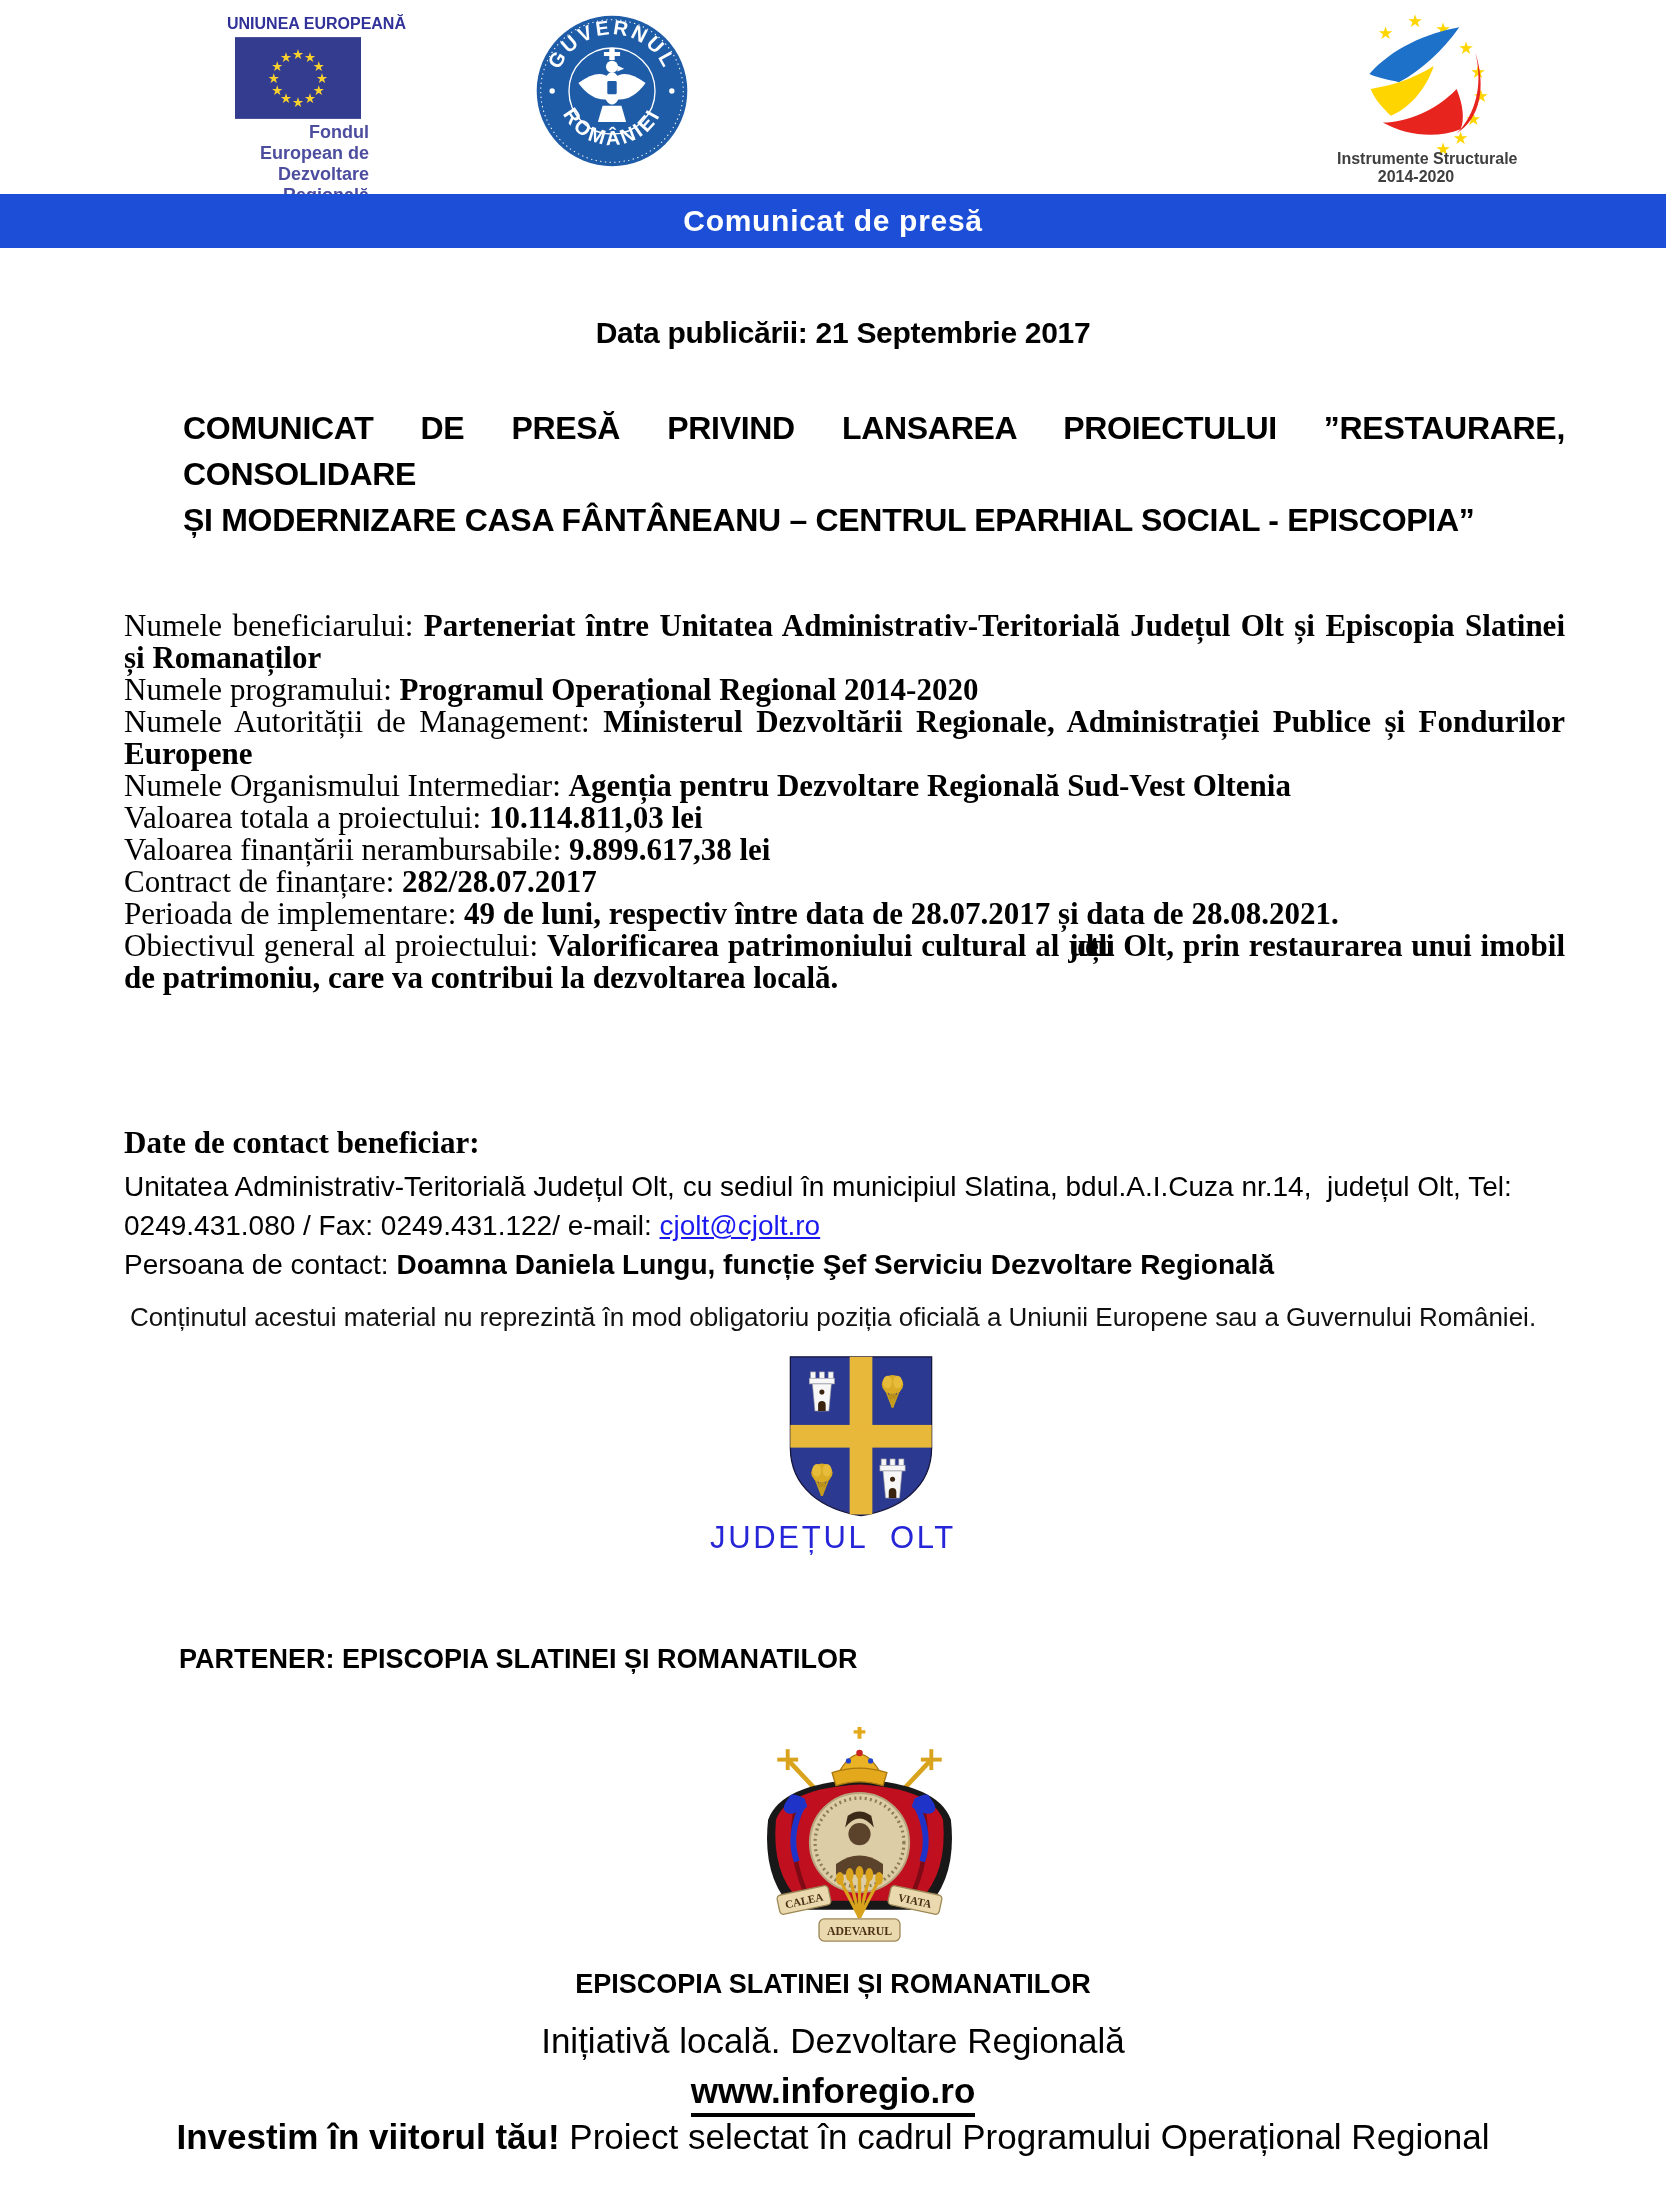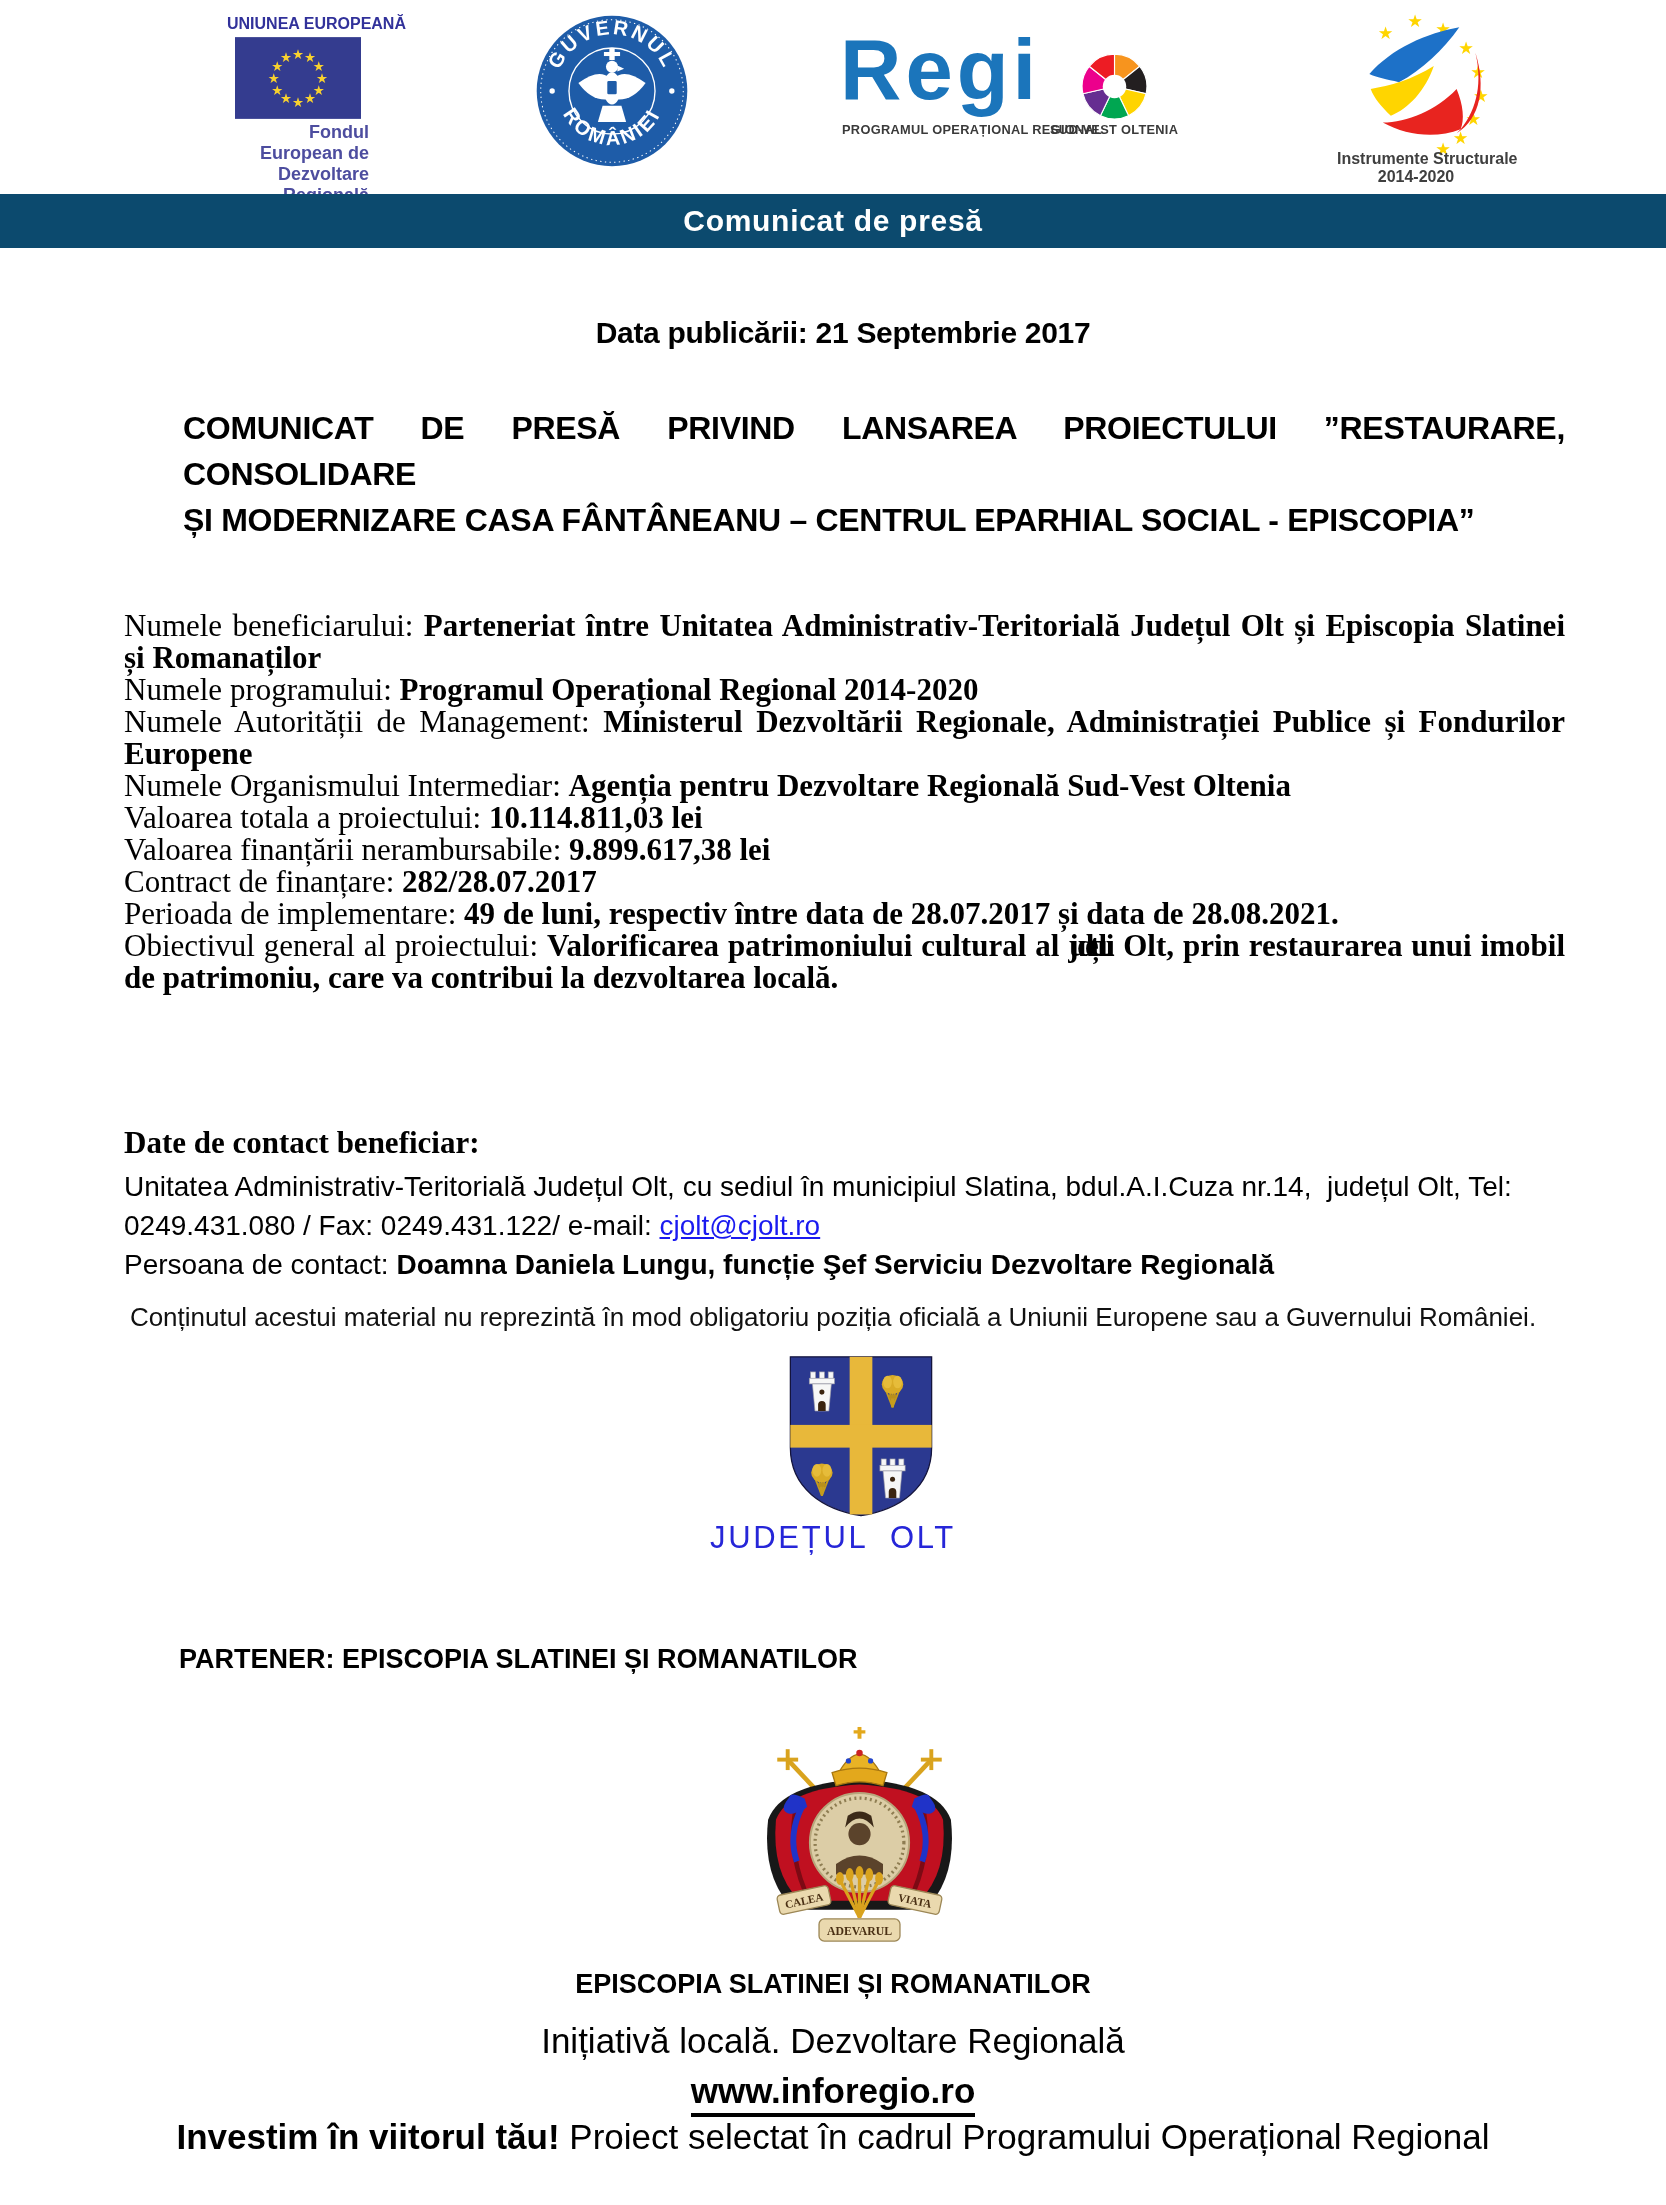--- a/index.html
+++ b/index.html
@@ -21,21 +21,21 @@
   .regio-sub-left{position:absolute;left:2px;top:82px;font-size:12.8px;font-weight:bold;color:#3a3a3a;
                   letter-spacing:0.3px;white-space:nowrap;}
   .regio-sub-right{position:absolute;left:210px;top:82px;font-size:12.8px;font-weight:bold;color:#3a3a3a;
                   letter-spacing:0.3px;white-space:nowrap;}
 
   .logo-instr{position:absolute;left:1337px;top:6.7px;width:158px;text-align:center;}
   .instr-l1{font-size:16px;font-weight:bold;color:#3f3f3f;margin-top:-9.4px;white-space:nowrap;}
   .instr-l2{font-size:16px;font-weight:bold;color:#3f3f3f;}
 
   
-  .banner{position:absolute;left:0;top:194px;width:1666px;height:54px;background:#0c4a6e;
+  .banner{position:absolute;left:0;top:194px;width:1666px;height:54px;background:#1d4ed8;
           display:flex;align-items:center;justify-content:center;}
   .banner span{color:#ffffff;font-size:30px;font-weight:bold;letter-spacing:0.7px;}
 
   
   .date-line{position:absolute;left:121px;right:101px;top:316px;text-align:center;
              font-size:30px;font-weight:bold;letter-spacing:-0.3px;}
 
   
   .title{position:absolute;left:183px;right:101px;top:405px;font-weight:bold;font-size:32px;
          line-height:46px;letter-spacing:-0.3px;}
@@ -134,37 +134,20 @@
         <path d="M124,78 L134,83 L124,87 Z"></path>
         <path d="M66,104 Q96,82 112,96 L112,128 Q86,132 66,104 Z"></path>
         <path d="M166,104 Q136,82 120,96 L120,128 Q146,132 166,104 Z"></path>
         <ellipse cx="116" cy="112" rx="13" ry="24"></ellipse>
         <path d="M102,138 h28 l7,24 h-42 Z"></path>
       </g>
       <rect x="108" y="100" width="16" height="22" rx="3" fill="#1e5ca8" stroke="#ffffff" stroke-width="2"></rect>
     </svg>
   </div>
 
-  <div class="logo-regio">
-    <span class="regio-word">Regi</span>
-    <svg class="regio-wheel" width="67" height="67" viewBox="0 0 120 120">
-      <g stroke="#ffffff" stroke-width="2">
-        <path d="M60,60 L60,2 A58,58 0 0 1 105.3,23.8 Z" fill="#f7941e"></path>
-        <path d="M60,60 L105.3,23.8 A58,58 0 0 1 116.5,72.9 Z" fill="#231f20"></path>
-        <path d="M60,60 L116.5,72.9 A58,58 0 0 1 85.2,112.3 Z" fill="#ffd400"></path>
-        <path d="M60,60 L85.2,112.3 A58,58 0 0 1 34.8,112.3 Z" fill="#00a651"></path>
-        <path d="M60,60 L34.8,112.3 A58,58 0 0 1 3.5,72.9 Z" fill="#662d91"></path>
-        <path d="M60,60 L3.5,72.9 A58,58 0 0 1 14.7,23.8 Z" fill="#ec008c"></path>
-        <path d="M60,60 L14.7,23.8 A58,58 0 0 1 60,2 Z" fill="#ed1c24"></path>
-      </g>
-      <circle cx="60" cy="60" r="21" fill="#ffffff"></circle>
-    </svg>
-    <span class="regio-sub-left">PROGRAMUL OPERAȚIONAL REGIONAL</span>
-    <span class="regio-sub-right">SUD-VEST OLTENIA</span>
-  </div>
 
   <div class="logo-instr">
     <svg width="158" height="151" viewBox="0 0 235 225">
       <g fill="#ffd500" font-family="DejaVu Sans" font-size="26" text-anchor="middle">
         <text x="72" y="48">★</text>
           <text x="116" y="30">★</text>
           <text x="158" y="42">★</text>
         <text x="192" y="70">★</text>
           <text x="210" y="106">★</text>
           <text x="214" y="142">★</text>

